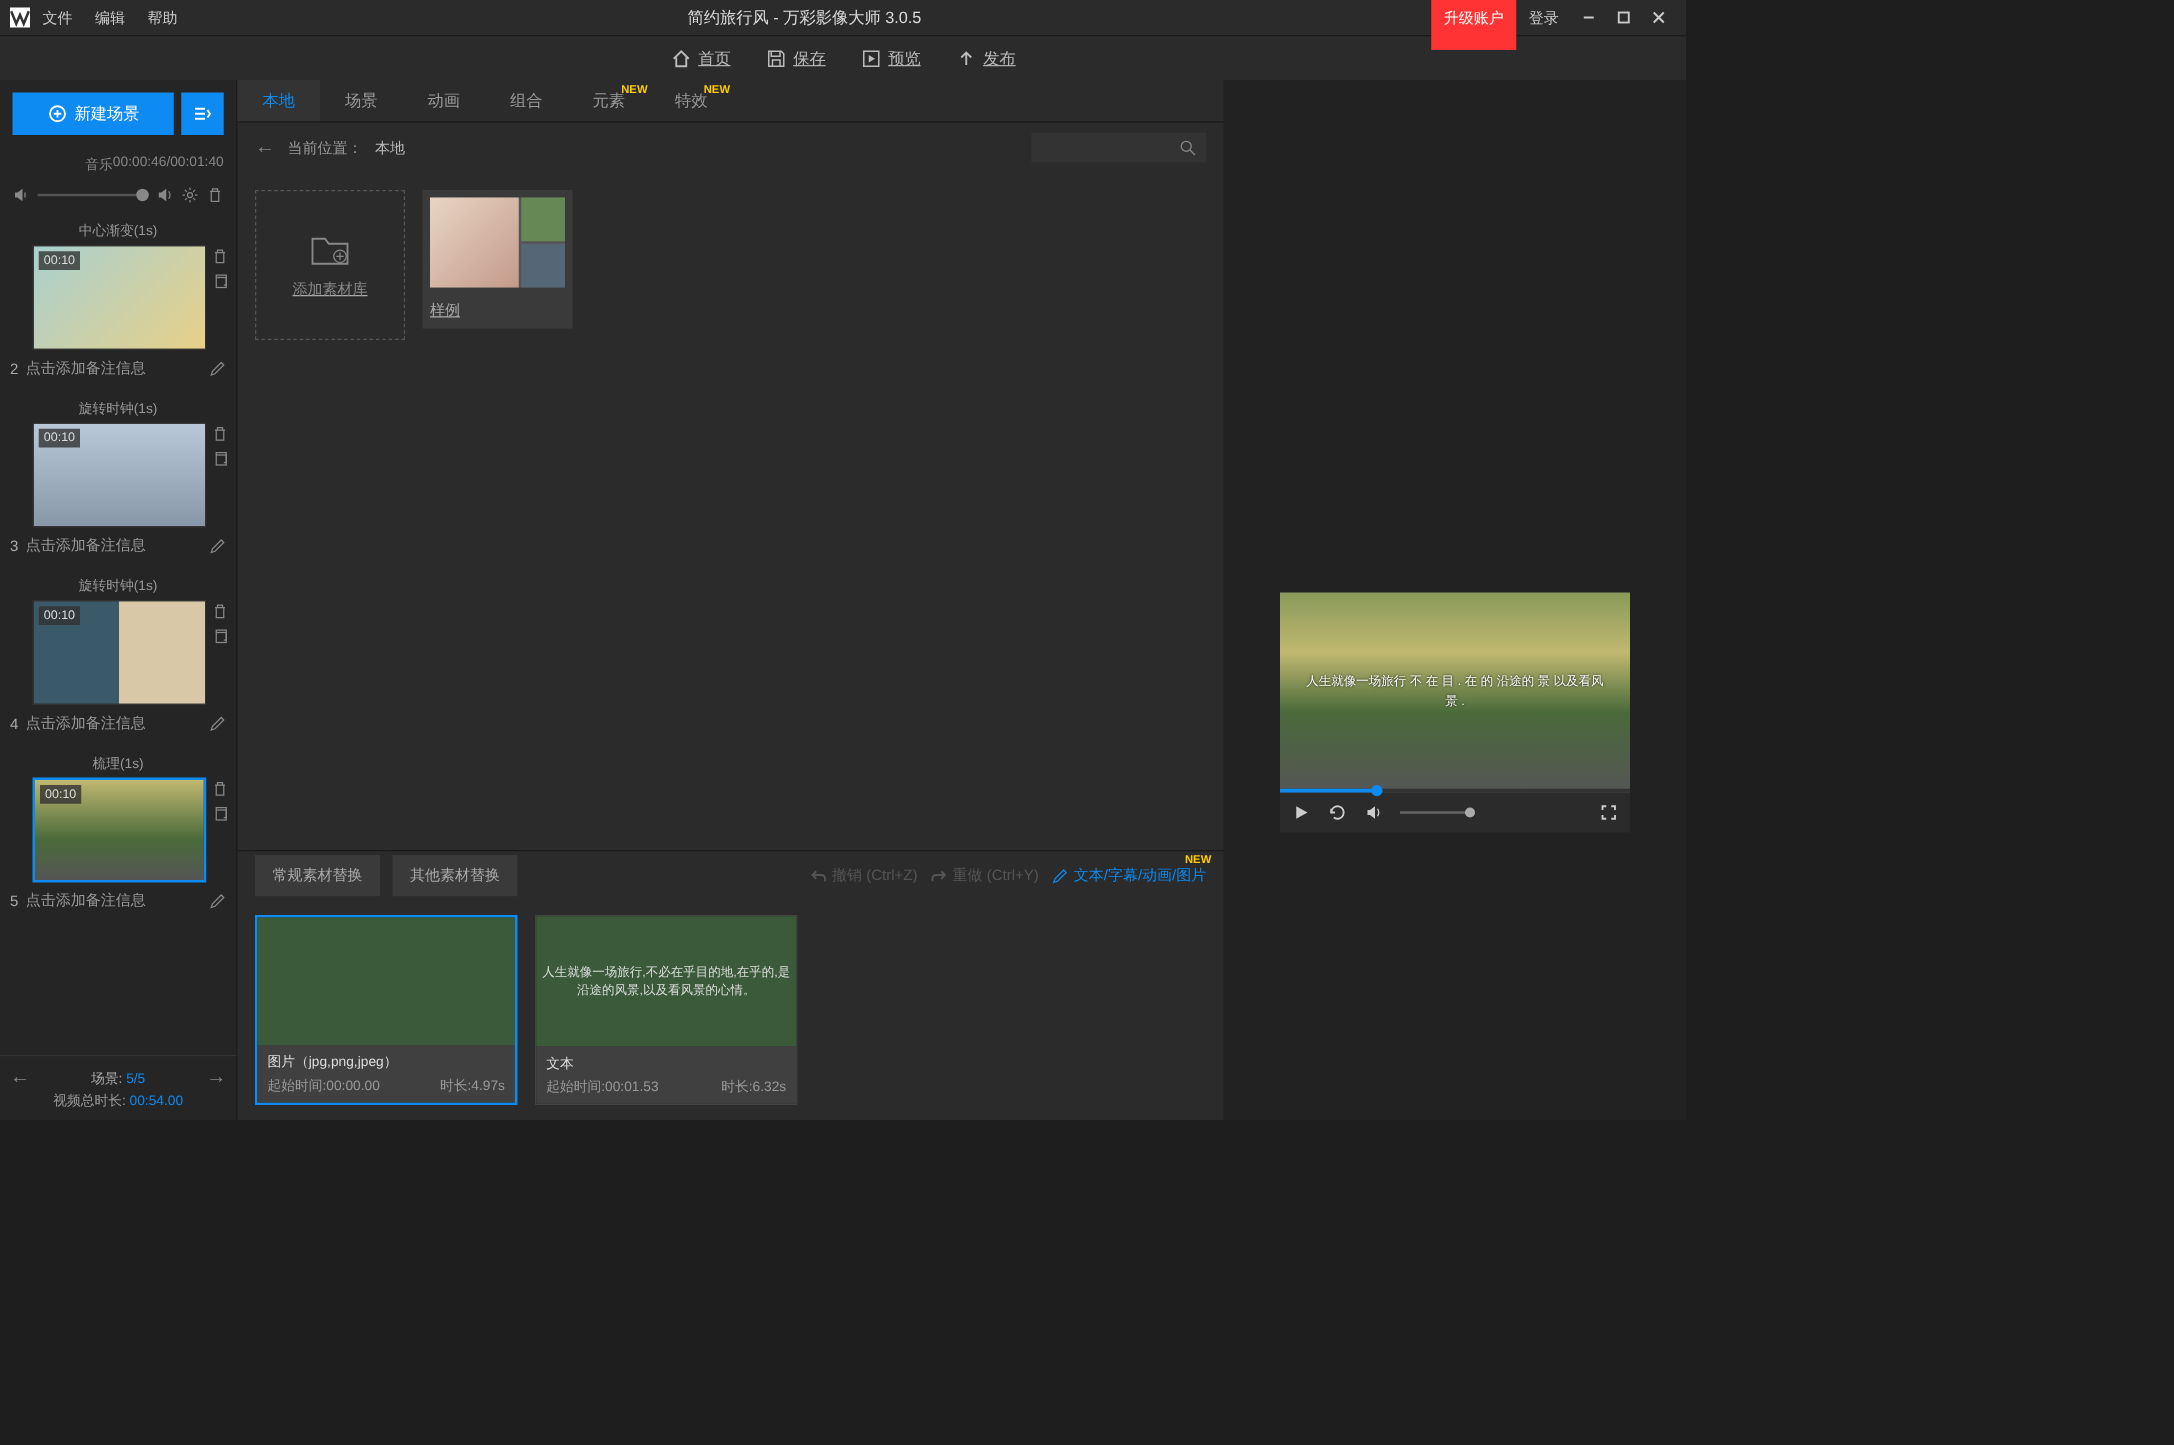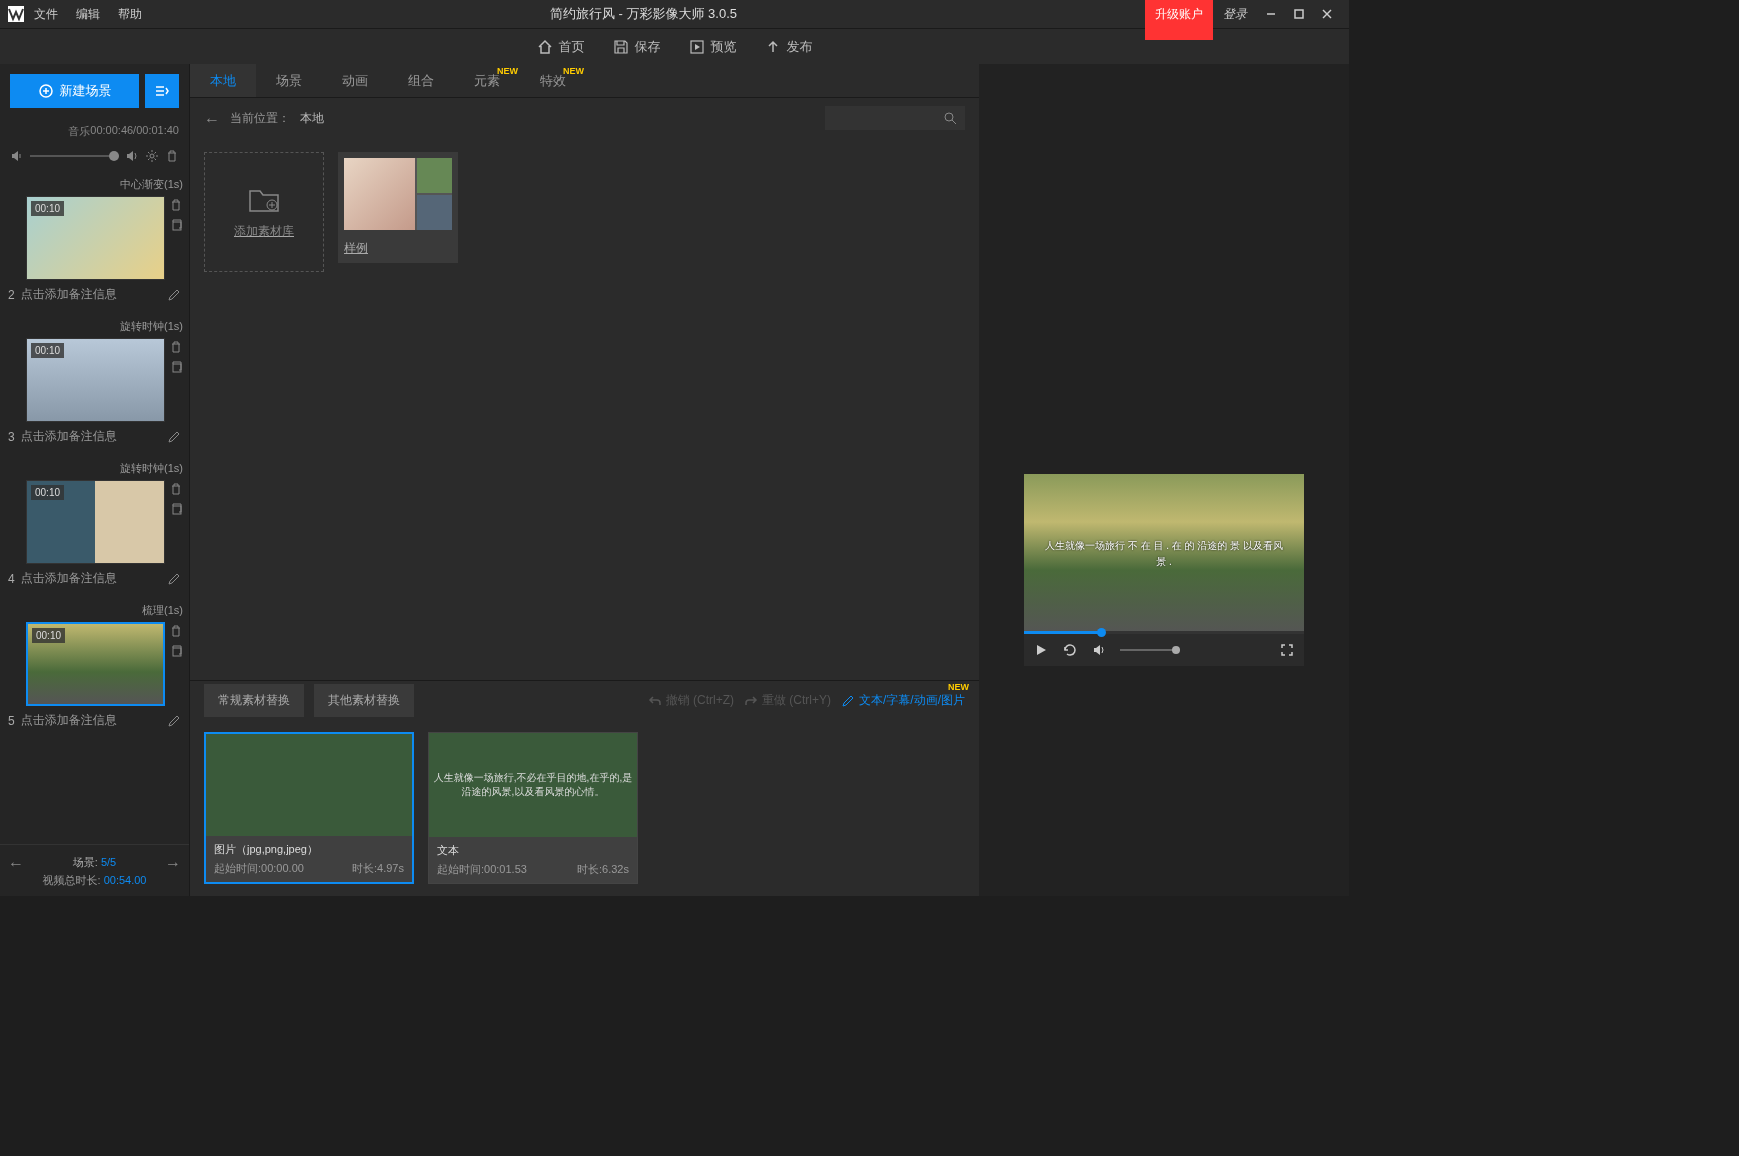--- a/index.html
+++ b/index.html
@@ -6,45 +6,45 @@
 body { background: #1e1e1e; color: #aaa; font-size: 12px; overflow: hidden; width: 1349px; height: 896px; }
 
 
 .titlebar { height: 28px; background: #2b2b2b; display: flex; align-items: center; padding: 0 8px; }
 .titlebar .logo { width: 16px; height: 16px; background: #fff; margin-right: 10px; }
 .titlebar .menu { display: flex; gap: 18px; }
 .titlebar .menu span { color: #ccc; cursor: pointer; }
 .titlebar .title { flex: 1; text-align: center; color: #ddd; font-size: 13px; }
 .titlebar .actions { display: flex; align-items: center; gap: 0; }
 .titlebar .upgrade { background: #ff3333; color: #fff; padding: 17px 10px; font-size: 12px; }
-.titlebar .login { color: #ccc; padding: 4px 10px; font-style: italic; }
+.titlebar .login { color: #ccc; padding: 4px 10px; }
 .titlebar .winbtn { width: 28px; height: 28px; display: flex; align-items: center; justify-content: center; color: #ccc; cursor: pointer; font-size: 14px; }
 
 
-.toolbar { height: 36px; background: #2b2b2b; display: flex; align-items: center; justify-content: center; gap: 28px; border-top: 1px solid #1a1a1a; }
+.toolbar { height: 36px; background: #2b2b2b; display: flex; align-items: center; justify-content: center; gap: 28px; border-top: 1px solid #1a1a1a; text-decoration: underline; }
 .toolbar .tbtn { display: flex; align-items: center; gap: 6px; color: #bbb; cursor: pointer; font-size: 13px; }
 .toolbar .tbtn .ticon { width: 16px; height: 16px; }
 
 
 .main { display: flex; height: calc(100% - 64px); }
 
 
 .left { width: 190px; background: #252525; display: flex; flex-direction: column; border-right: 1px solid #1a1a1a; }
 .left-top { padding: 10px; display: flex; gap: 6px; }
 .newscene { flex: 1; background: #0d8bf2; color: #fff; height: 34px; display: flex; align-items: center; justify-content: center; gap: 6px; cursor: pointer; font-size: 13px; }
 .seqbtn { width: 34px; height: 34px; background: #0d8bf2; display: flex; align-items: center; justify-content: center; color: #fff; cursor: pointer; }
 .music-row { padding: 6px 10px; display: flex; justify-content: flex-end; color: #888; font-size: 11px; }
 .vol-row { padding: 4px 10px 10px; display: flex; align-items: center; gap: 6px; }
 .vol-row .slider { flex: 1; height: 2px; background: #555; position: relative; }
 .vol-row .slider .knob { position: absolute; right: 0; top: -4px; width: 10px; height: 10px; border-radius: 50%; background: #888; }
 .vol-row .vicon { width: 14px; height: 14px; color: #888; cursor: pointer; }
 
 .scenes { flex: 1; overflow-y: auto; padding: 0 6px; }
 .scene-group { margin-bottom: 6px; }
-.scene-title { text-align: right; color: #999; font-size: 11px; padding: 4px 0; }
+.scene-title { text-align: center; color: #999; font-size: 11px; padding: 4px 0; }
 .scene-row { display: flex; gap: 4px; align-items: flex-start; }
 .scene-thumb { position: relative; width: 152px; height: 84px; background: #444; border: 1px solid #333; margin-left: 20px; }
 .scene-thumb.selected { border: 2px solid #0d8bf2; }
 .scene-time { position: absolute; top: 4px; left: 4px; background: rgba(50,50,50,0.8); color: #ddd; font-size: 10px; padding: 2px 4px; }
 .scene-side { display: flex; flex-direction: column; gap: 6px; padding-top: 2px; }
 .scene-side .sicon { width: 14px; height: 14px; color: #888; cursor: pointer; }
 .scene-caption { display: flex; align-items: center; gap: 6px; padding: 6px 2px; color: #999; font-size: 12px; }
 .scene-caption .num { color: #aaa; }
 .scene-caption .editicon { margin-left: auto; width: 14px; height: 14px; color: #888; cursor: pointer; }
 

